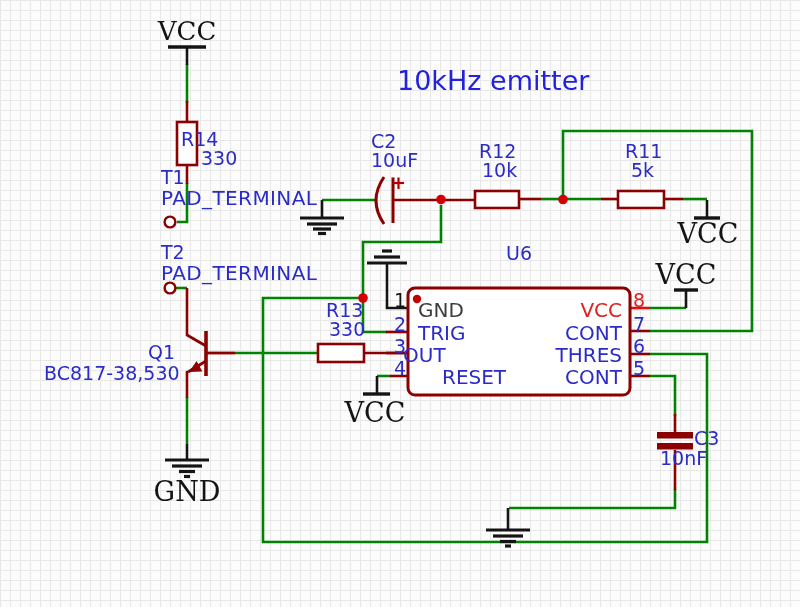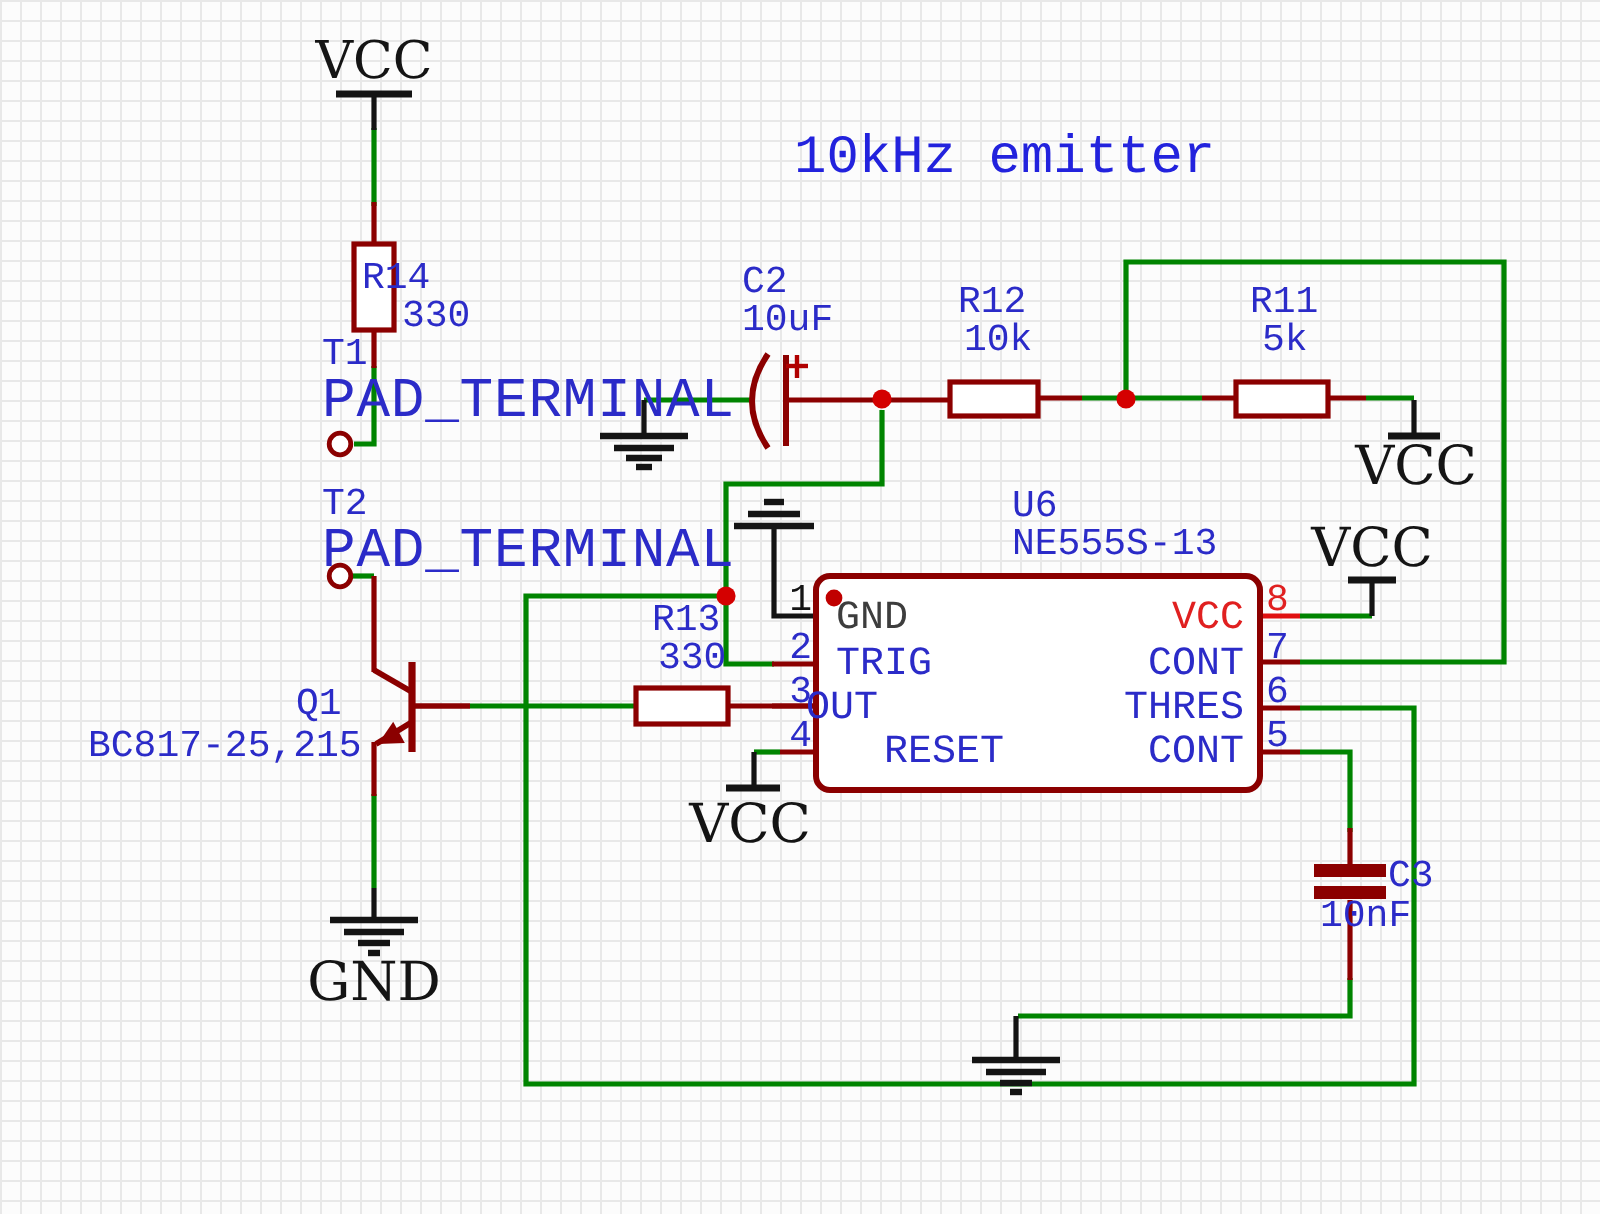--- a/index.html
+++ b/index.html
@@ -6,23 +6,23 @@
   .canvas{
     position:relative;width:800px;height:607px;overflow:hidden;
     background-color:#fcfcfc;
     background-image:
       linear-gradient(#e8e8e8 1px,transparent 1px),
       linear-gradient(90deg,#e8e8e8 1px,transparent 1px);
     background-size:10px 10px;
     font-family:"DejaVu Sans","Liberation Sans",sans-serif;
   }
   svg.schem{position:absolute;left:0;top:0;}
-  .t{position:absolute;white-space:nowrap;line-height:1;font-family:Liberation Mono, monospace;}
+  .t{position:absolute;white-space:nowrap;line-height:1;}
   .lbl{color:#2b2bc8;font-size:19px;}
-  .pad-lbl{color:#2b2bc8;font-size:28px;letter-spacing:.4px;}
+  .pad-lbl{color:#2b2bc8;font-size:20px;letter-spacing:.4px;}
   .title{color:#2222dd;font-size:27px;}
   .pw{color:#141414;font-family:"DejaVu Serif","Liberation Serif",serif;font-size:27px;transform:translateX(-50%);}
   .pw-sm{font-size:26px;}
   .pin-name{font-size:20px;color:#2b2bc8;}
   .pin-num{font-size:19px;color:#2b2bc8;}
   .ra{transform:translateX(-100%);}
   .c-gnd{color:#3d3d3d;}
   .c-vcc{color:#e02020;}
   .c-blk{color:#141414;}
 </style>
@@ -168,36 +168,35 @@
   <div class="t lbl" style="left:181px;top:130px">R14</div>
   <div class="t lbl" style="left:201px;top:149px">330</div>
 
   <div class="t lbl" style="left:161px;top:168px">T1</div>
   <div class="t pad-lbl" style="left:161px;top:188px">PAD_TERMINAL</div>
 
   <div class="t lbl" style="left:161px;top:243px">T2</div>
   <div class="t pad-lbl" style="left:161px;top:263px">PAD_TERMINAL</div>
 
   <div class="t lbl" style="left:148px;top:343px">Q1</div>
-  <div class="t lbl" style="left:44px;top:364px">BC817-25,215</div>
+  <div class="t lbl" style="left:44px;top:364px">BC817-38,530</div>
 
   <div class="t lbl" style="left:371px;top:132px">C2</div>
   <div class="t lbl" style="left:371px;top:151px">10uF</div>
 
   <div class="t lbl" style="left:479px;top:142px">R12</div>
   <div class="t lbl" style="left:482px;top:161px">10k</div>
 
   <div class="t lbl" style="left:625px;top:142px">R11</div>
   <div class="t lbl" style="left:631px;top:161px">5k</div>
 
   <div class="t lbl" style="left:326px;top:301px">R13</div>
   <div class="t lbl" style="left:329px;top:320px">330</div>
 
   <div class="t lbl" style="left:506px;top:244px">U6</div>
-  <div class="t lbl" style="left:506px;top:263px">NE555S-13</div>
 
   <div class="t lbl" style="left:694px;top:429px">C3</div>
   <div class="t lbl" style="left:660px;top:449px">10nF</div>
 
   <div class="t pin-name c-gnd" style="left:418px;top:300px">GND</div>
   <div class="t pin-name" style="left:418px;top:323px">TRIG</div>
   <div class="t pin-name" style="left:403px;top:345px">OUT</div>
   <div class="t pin-name" style="left:442px;top:367px">RESET</div>
   <div class="t pin-name c-vcc ra" style="left:622px;top:300px">VCC</div>
   <div class="t pin-name ra" style="left:622px;top:323px">CONT</div>

